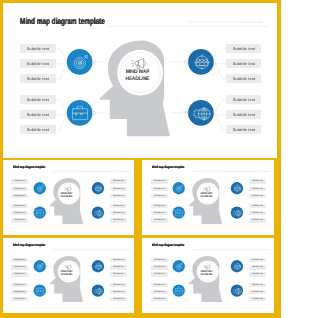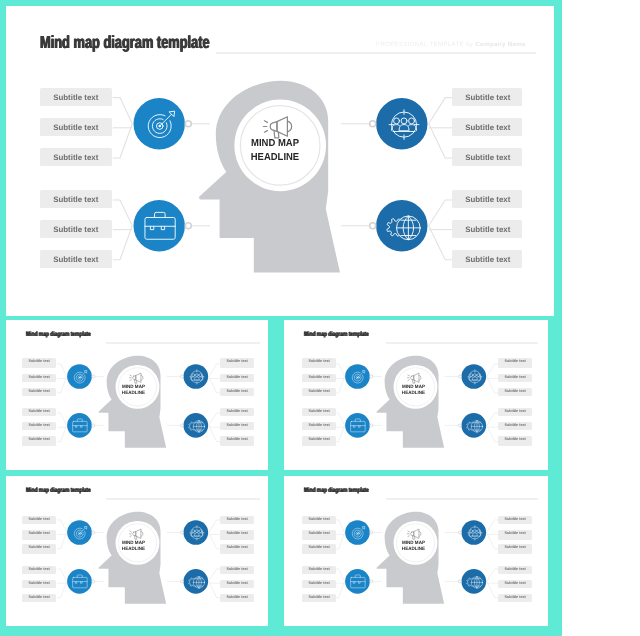--- a/index.html
+++ b/index.html
@@ -1,19 +1,19 @@
 <!DOCTYPE html>
 <html><head>
 <meta charset="utf-8">
 <style>
   html,body{margin:0;padding:0;}
   *{-webkit-font-smoothing:antialiased;text-rendering:geometricPrecision;}
   .sbox span,.title,.headline,.headline div,.brand{will-change:transform;}
   body{width:281px;height:318px;background:#ffffff;font-family:"Liberation Sans",sans-serif;overflow:hidden;}
-  .page{position:relative;width:281px;height:318px;background:#5eead4;}
+  .page{position:relative;width:281px;height:318px;background:#eab308;}
 
   .card{position:absolute;background:#fff;overflow:hidden;}
   .main-card{left:2.5px;top:2.5px;width:274px;height:155.5px;}
 
   .title{position:absolute;left:17.8px;top:14.2px;font-size:8.75px;font-weight:bold;color:#3a3a3a;
          line-height:9px;transform:scaleX(0.733);transform-origin:left top;white-space:nowrap;
          text-shadow:0.35px 0 0 #3a3a3a,-0.35px 0 0 #3a3a3a;}
   .hrule{position:absolute;background:#f0f0f0;height:1px;}
   .brand{position:absolute;font-size:3.05px;color:#ededed;letter-spacing:0.18px;white-space:nowrap;}
   .brand b{color:#e6e6e6;font-weight:bold;}

